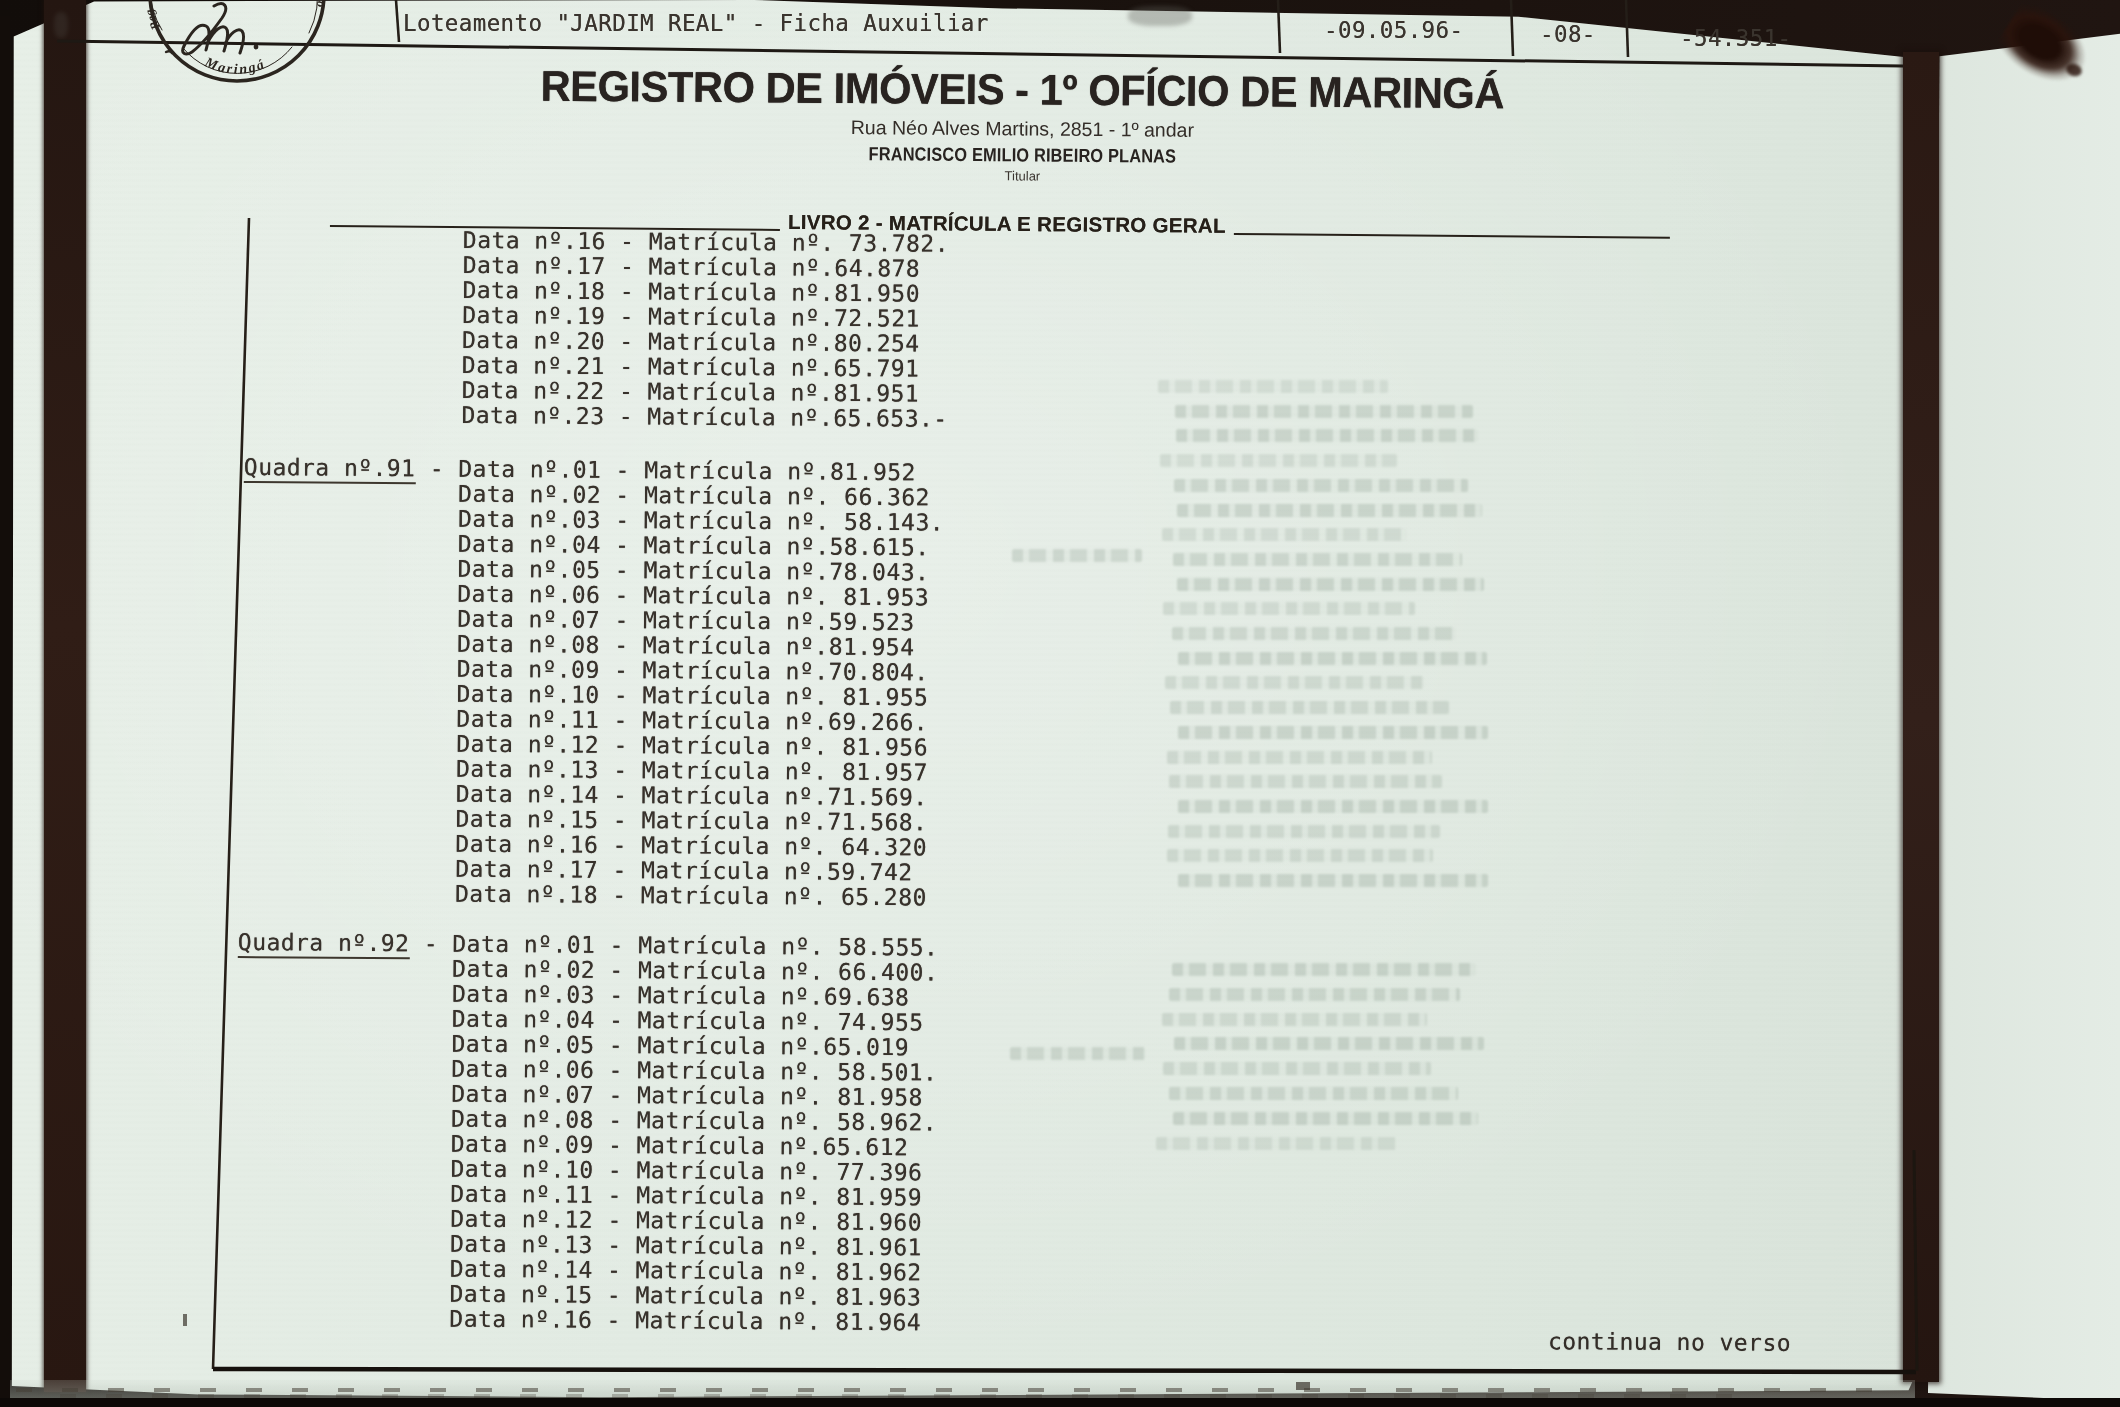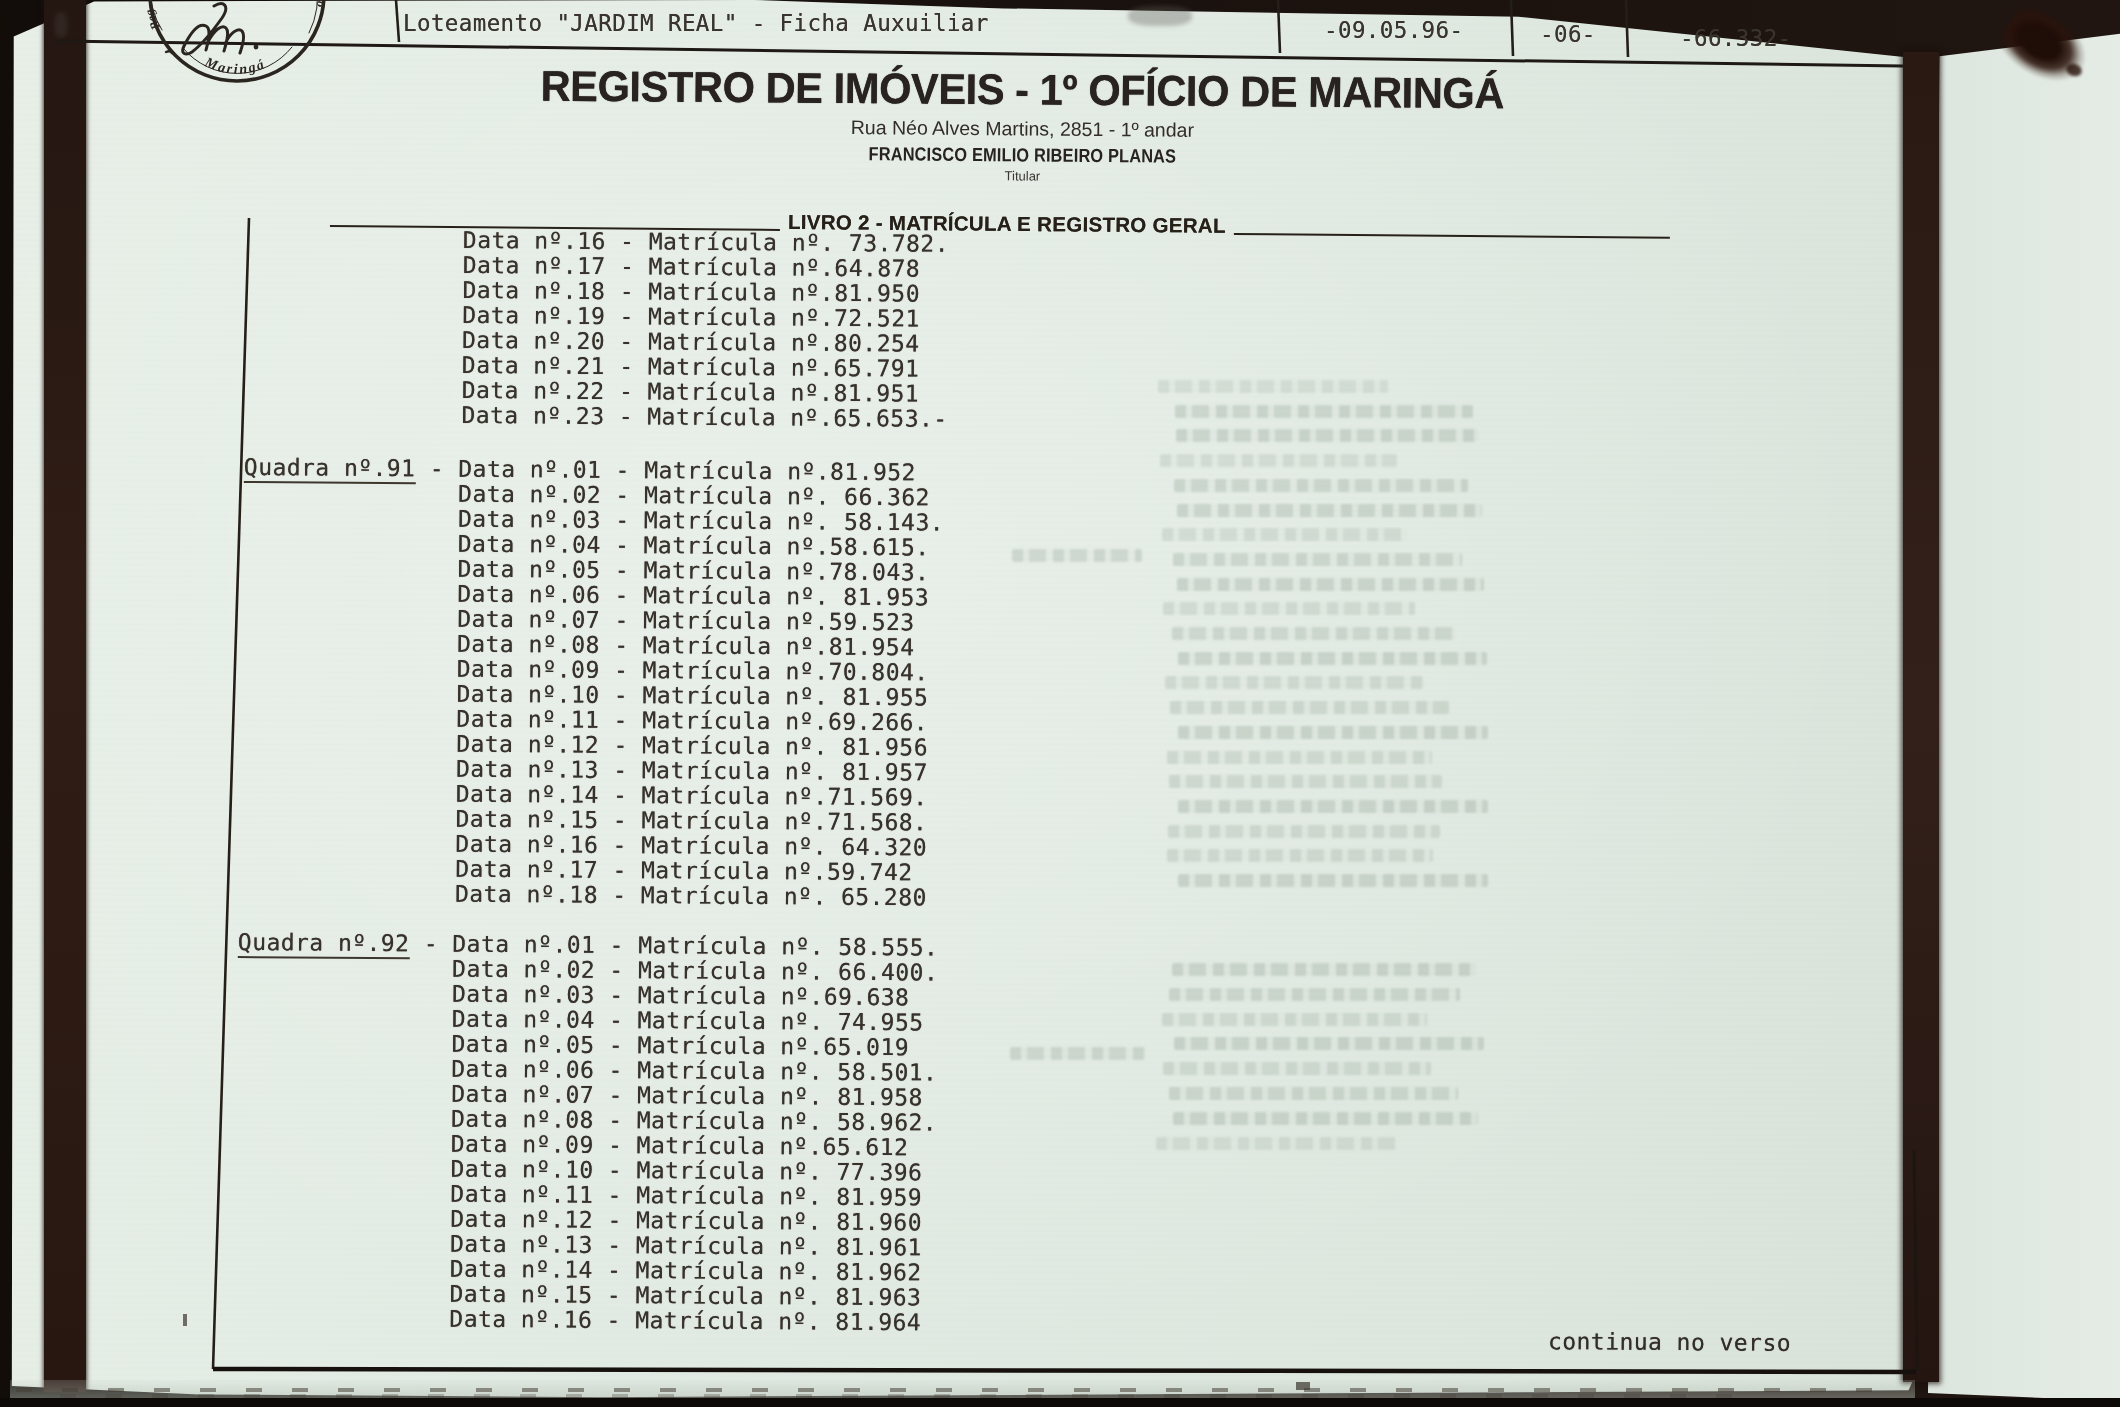--- a/index.html
+++ b/index.html
@@ -129,22 +129,22 @@
     <line x1="1278" y1="0" x2="1280" y2="53" stroke="#241e18" stroke-width="2.6"></line>
     <line x1="1511" y1="0" x2="1513" y2="56" stroke="#241e18" stroke-width="2.6"></line>
     <line x1="1626" y1="0" x2="1628" y2="57" stroke="#241e18" stroke-width="2.6"></line>
     <line x1="249" y1="218" x2="213" y2="1369" stroke="#261f18" stroke-width="2.6"></line>
     <line x1="213" y1="1369" x2="1916" y2="1372" stroke="#16110d" stroke-width="4.5"></line>
     <line x1="1914" y1="1150" x2="1917" y2="1371" stroke="#1c1610" stroke-width="3"></line>
   </svg>
 
   <span class="hdr-text" style="left:403px;top:10px">Loteamento "JARDIM REAL" - Ficha Auxuiliar</span>
   <span class="hdr-text" style="left:1324px;top:17px">-09.05.96-</span>
-  <span class="hdr-text" style="left:1540px;top:21px">-06-</span>
-  <span class="hdr-text" style="left:1680px;top:25px">-66.332-</span>
+  <span class="hdr-text" style="left:1540px;top:21px">-08-</span>
+  <span class="hdr-text" style="left:1680px;top:25px">-54.351-</span>
 
   <div class="lh" style="top:60px">
     <div class="lh-title">REGISTRO DE IMÓVEIS - 1º OFÍCIO DE MARINGÁ</div>
   </div>
   <div class="lh" style="top:112px">
       <div class="lh-addr">Rua Néo Alves Martins, 2851 - 1º andar</div>
     </div>
   <div class="lh" style="top:139px">
       <div class="lh-officer">FRANCISCO EMILIO RIBEIRO PLANAS</div>
     </div>

